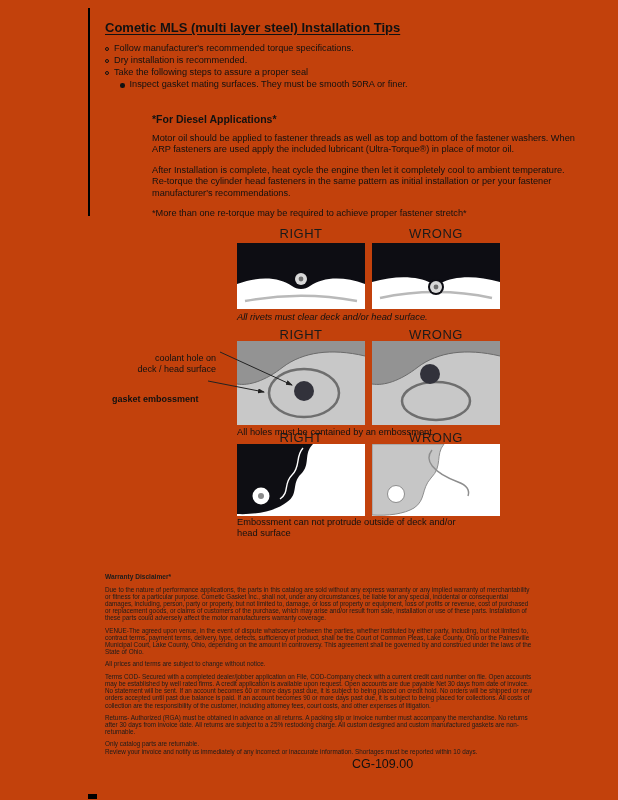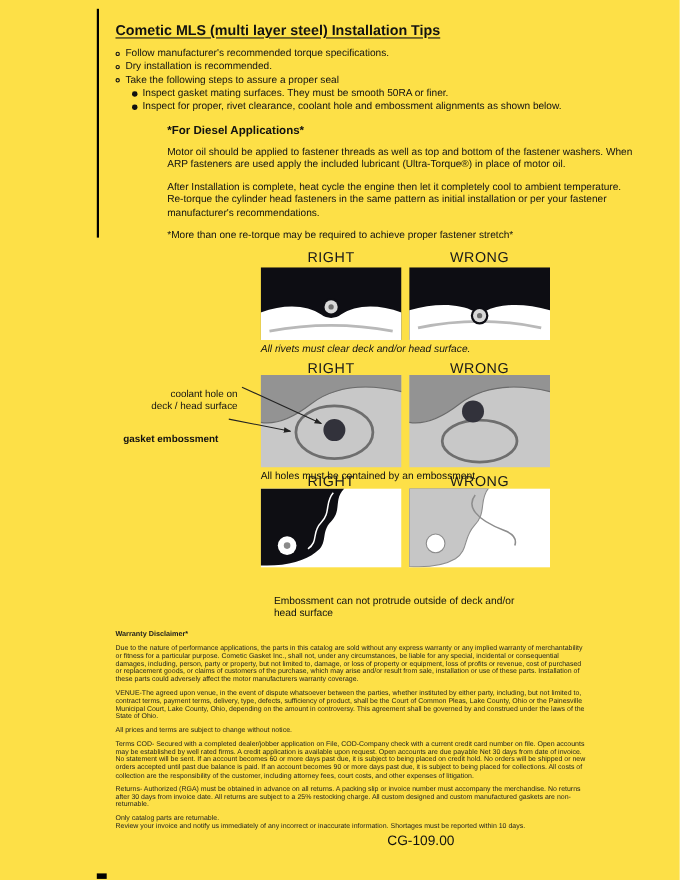--- a/index.html
+++ b/index.html
@@ -1,18 +1,18 @@
 <!DOCTYPE html>
 <html><head>
 <meta charset="utf-8">
 <style>
   * { margin:0; padding:0; box-sizing:border-box; }
   html,body { background:#ffffff; }
   body { font-family:"Liberation Sans", sans-serif; color:#111; }
-  .doc { position:relative; width:618px; height:800px; background:#fde047; overflow:hidden; }
+  .doc { position:relative; width:618px; height:800px; background:#c2410c; overflow:hidden; }
   .abs { position:absolute; }
 
   .left-rule { left:88px; top:8px; width:2px; height:208px; background:#000; }
   .bottom-mark { left:88px; top:794px; width:9px; height:5px; background:#000; }
 
   .title { left:105px; top:20px; font-size:13px; font-weight:bold; text-decoration:underline; text-underline-offset:2px; }
 
   .bullets { left:105px; top:44px; width:432px; font-size:9.2px; line-height:1; }
   .brow { display:flex; align-items:flex-start; height:12px; }
   .bm { flex:0 0 auto; display:inline-block; }
@@ -62,24 +62,20 @@
       <span class="bm open"></span>
       <span>Dry installation is recommended.</span>
     </div>
     <div class="brow">
       <span class="bm open"></span>
       <span>Take the following steps to assure a proper seal</span>
     </div>
     <div class="brow sub">
       <span class="bm fill"></span>
       <span>Inspect gasket mating surfaces.  They must be smooth 50RA or finer.</span>
-    </div>
-    <div class="brow sub">
-      <span class="bm fill"></span>
-      <span>Inspect for proper, rivet clearance, coolant hole and embossment alignments as shown below.</span>
     </div>
   </div>
 
   <div class="abs diesel">
     <h2>*For Diesel Applications*</h2>
     <p>Motor oil should be applied to fastener threads as well as top and bottom of the fastener washers. When ARP fasteners are used apply the included lubricant (Ultra-Torque®) in place of motor oil.</p>
     <p>After Installation is complete, heat cycle the engine then let it completely cool to ambient temperature. Re-torque the cylinder head fasteners in the same pattern as initial installation or per your fastener manufacturer's recommendations.</p>
     <p class="note">*More than one re-torque may be required to achieve proper fastener stretch*</p>
   </div>
 
@@ -157,21 +153,21 @@
       <circle cx="24" cy="52" r="8.5" fill="#ffffff"></circle>
       <circle cx="24" cy="52" r="3" fill="#8a8a8a"></circle>
     </svg>
     <svg class="fpanel" width="128" height="72" viewBox="0 0 128 72">
       <rect width="128" height="72" fill="#ffffff"></rect>
       <path d="M0,0 H72 C63,11 71,22 59,34 C49,45 54,56 42,64 C32,70 16,72 0,71 Z" fill="#c6c6c6" stroke="#8d8d8d" stroke-width="1"></path>
       <path d="M60,6 C52,16 60,28 86,38 C94,41 98,46 96,52" fill="none" stroke="#8d8d8d" stroke-width="1.4"></path>
       <circle cx="24" cy="50" r="8.5" fill="#ffffff" stroke="#8d8d8d"></circle>
     </svg>
   </div>
-  <div class="abs figcap wrap" style="top:541px;margin-left:12px;">Embossment can not protrude outside of deck and/or head surface</div>
+  <div class="abs figcap wrap" style="top:517px;">Embossment can not protrude outside of deck and/or head surface</div>
 
   <div class="abs legal">
     <h3>Warranty Disclaimer*</h3>
     <p>Due to the nature of performance applications, the parts in this catalog are sold without any express warranty or any implied warranty of merchantability or fitness for a particular purpose. Cometic Gasket Inc., shall not, under any circumstances, be liable for any special, incidental or consequential damages, including, person, party or property, but not limited to, damage, or loss of property or equipment, loss of profits or revenue, cost of purchased or replacement goods, or claims of customers of the purchase, which may arise and/or result from sale, installation or use of these parts. Installation of these parts could adversely affect the motor manufacturers warranty coverage.</p>
     <p>VENUE-The agreed upon venue, in the event of dispute whatsoever between the parties, whether instituted by either party, including, but not limited to, contract terms, payment terms, delivery, type, defects, sufficiency of product, shall be the Court of Common Pleas, Lake County, Ohio or the Painesville Municipal Court, Lake County, Ohio, depending on the amount in controversy. This agreement shall be governed by and construed under the laws of the State of Ohio.</p>
     <p>All prices and terms are subject to change without notice.</p>
     <p>Terms COD- Secured with a completed dealer/jobber application on File, COD-Company check with a current credit card number on file. Open accounts may be established by well rated firms. A credit application is available upon request. Open accounts are due payable Net 30 days from date of invoice. No statement will be sent. If an account becomes 60 or more days past due, it is subject to being placed on credit hold. No orders will be shipped or new orders accepted until past due balance is paid. If an account becomes 90 or more days past due, it is subject to being placed for collections. All costs of collection are the responsibility of the customer, including attorney fees, court costs, and other expenses of litigation.</p>
     <p>Returns- Authorized (RGA) must be obtained in advance on all returns. A packing slip or invoice number must accompany the merchandise. No returns after 30 days from invoice date. All returns are subject to a 25% restocking charge. All custom designed and custom manufactured gaskets are non-returnable.</p>
     <p class="tight">Only catalog parts are returnable.</p>
     <p>Review your invoice and notify us immediately of any incorrect or inaccurate information. Shortages must be reported within 10 days.</p>

